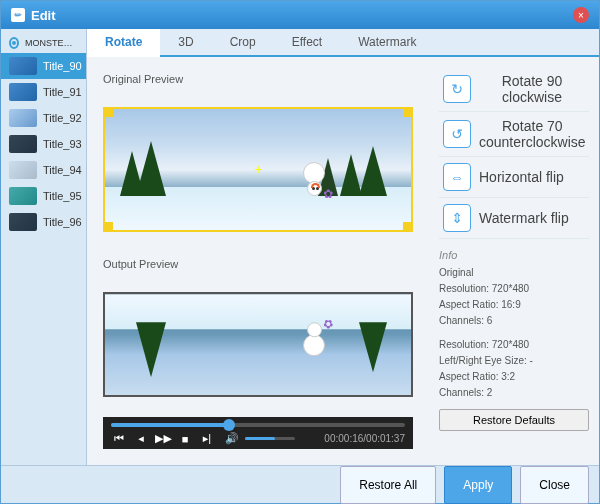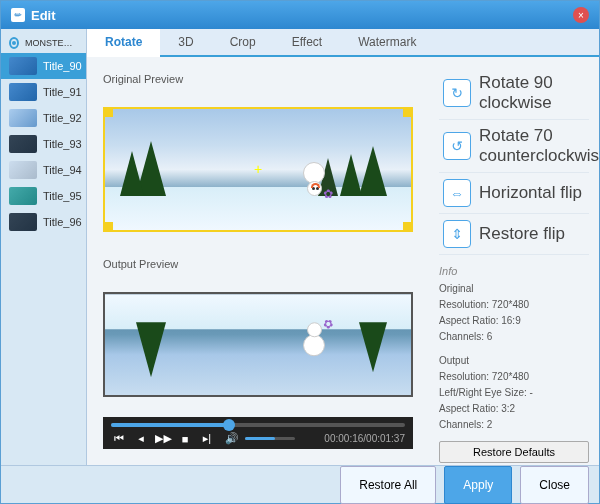--- a/index.html
+++ b/index.html
@@ -63,21 +63,21 @@
     .playback-controls { display: flex; align-items: center; gap: 6px; }
     .ctrl-btn { color: white; font-size: 11px; cursor: pointer; width: 16px; text-align: center; }
     .volume-track { background: #555; height: 3px; border-radius: 2px; width: 50px; position: relative; }
     .volume-fill { background: #4da6e8; height: 100%; width: 60%; border-radius: 2px; }
     .time-display { color: #aaa; font-size: 10px; margin-left: auto; }
 
     .right-controls { width: 170px; padding: 10px; display: flex; flex-direction: column; gap: 0; }
 
     .action-btn { display: flex; align-items: center; gap: 8px; padding: 6px 4px; cursor: pointer; border-bottom: 1px solid #e0e8f0; }
     .action-icon { width: 28px; height: 28px; border: 1px solid #4da6e8; border-radius: 4px; display: flex; align-items: center; justify-content: center; color: #4da6e8; font-size: 14px; background: white; flex-shrink: 0; }
-    .action-label { font-size: 17px; color: #444; }
+    .action-label { font-size: 14px; color: #444; text-align: center; }
 
     .info-section { margin-top: 10px; font-size: 10px; color: #555; }
     .info-section .info-title { font-size: 11px; color: #888; margin-bottom: 4px; font-style: italic; }
     .info-line { line-height: 1.6; }
     .info-gap { height: 8px; }
 
     .restore-defaults-btn { margin-top: 8px; padding: 4px 8px; border: 1px solid #aaa; background: #f0f0f0; font-size: 11px; cursor: pointer; border-radius: 2px; }
 
     .bottom-bar { background: #d8e8f4; border-top: 1px solid #b0c8e0; padding: 6px 10px; display: flex; align-items: center; justify-content: flex-end; gap: 8px; height: 38px; }
     .bottom-btn { padding: 11px 18px; border: 1px solid #aac; background: #f0f8ff; font-size: 12px; cursor: pointer; border-radius: 2px; }
@@ -231,31 +231,30 @@
           <div class="action-btn">
             <div class="action-icon">↺</div>
             <span class="action-label">Rotate 70 counterclockwise</span>
           </div>
           <div class="action-btn">
             <div class="action-icon">⇔</div>
             <span class="action-label">Horizontal flip</span>
           </div>
           <div class="action-btn">
             <div class="action-icon">⇕</div>
-            <span class="action-label">Restore flip</span>
+            <span class="action-label">Watermark flip</span>
           </div>
 
           <div class="info-section">
             <div class="info-title">Info</div>
             <div class="info-line">Original</div>
             <div class="info-line">Resolution: 720*480</div>
             <div class="info-line">Aspect Ratio: 16:9</div>
             <div class="info-line">Channels: 6</div>
             <div class="info-gap"></div>
-            <div class="info-line">Output</div>
             <div class="info-line">Resolution: 720*480</div>
             <div class="info-line">Left/Right Eye Size: -</div>
             <div class="info-line">Aspect Ratio: 3:2</div>
             <div class="info-line">Channels: 2</div>
           </div>
 
           <button class="restore-defaults-btn">Restore Defaults</button>
         </div>
       </div>
     </div>

